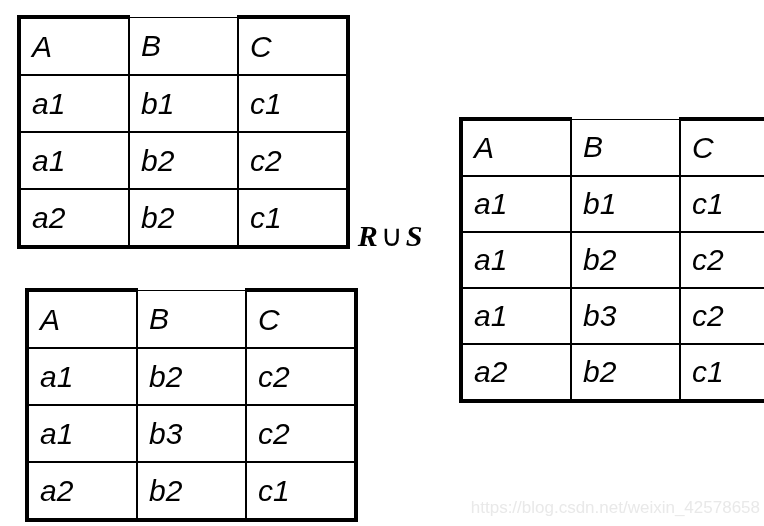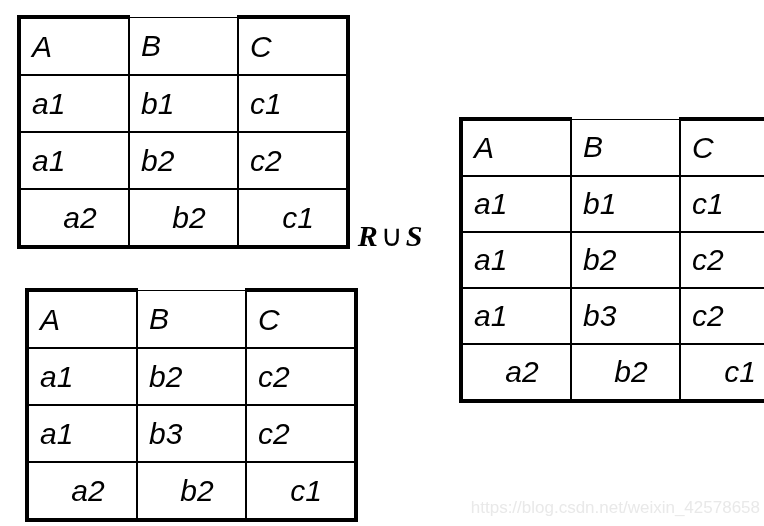--- a/index.html
+++ b/index.html
@@ -30,21 +30,21 @@
     font-size: 30px;
     color: #000000;
     padding: 0 0 0 11px;
     vertical-align: middle;
     white-space: nowrap;
     overflow: hidden;
   }
   
   table.rel td:first-child        { border-left-width: 4px; }
   table.rel td:last-child         { border-right-width: 4px; }
-  table.rel tr:last-child td      { border-bottom-width: 4px; text-align: center; }
+  table.rel tr:last-child td      { border-bottom-width: 4px; }
   table.rel tr:first-child td     { border-top-width: 4px; }
   
   table.rel tr:first-child td:nth-child(2) { border-top-width: 1px; }
 
   #table-r      { left: 17px;  top: 15px;  }
   #table-s      { left: 25px;  top: 288px; }
   #table-result { left: 459px; top: 117px; }
   #table-result td { height: 54px; }
 
   #union-label {

